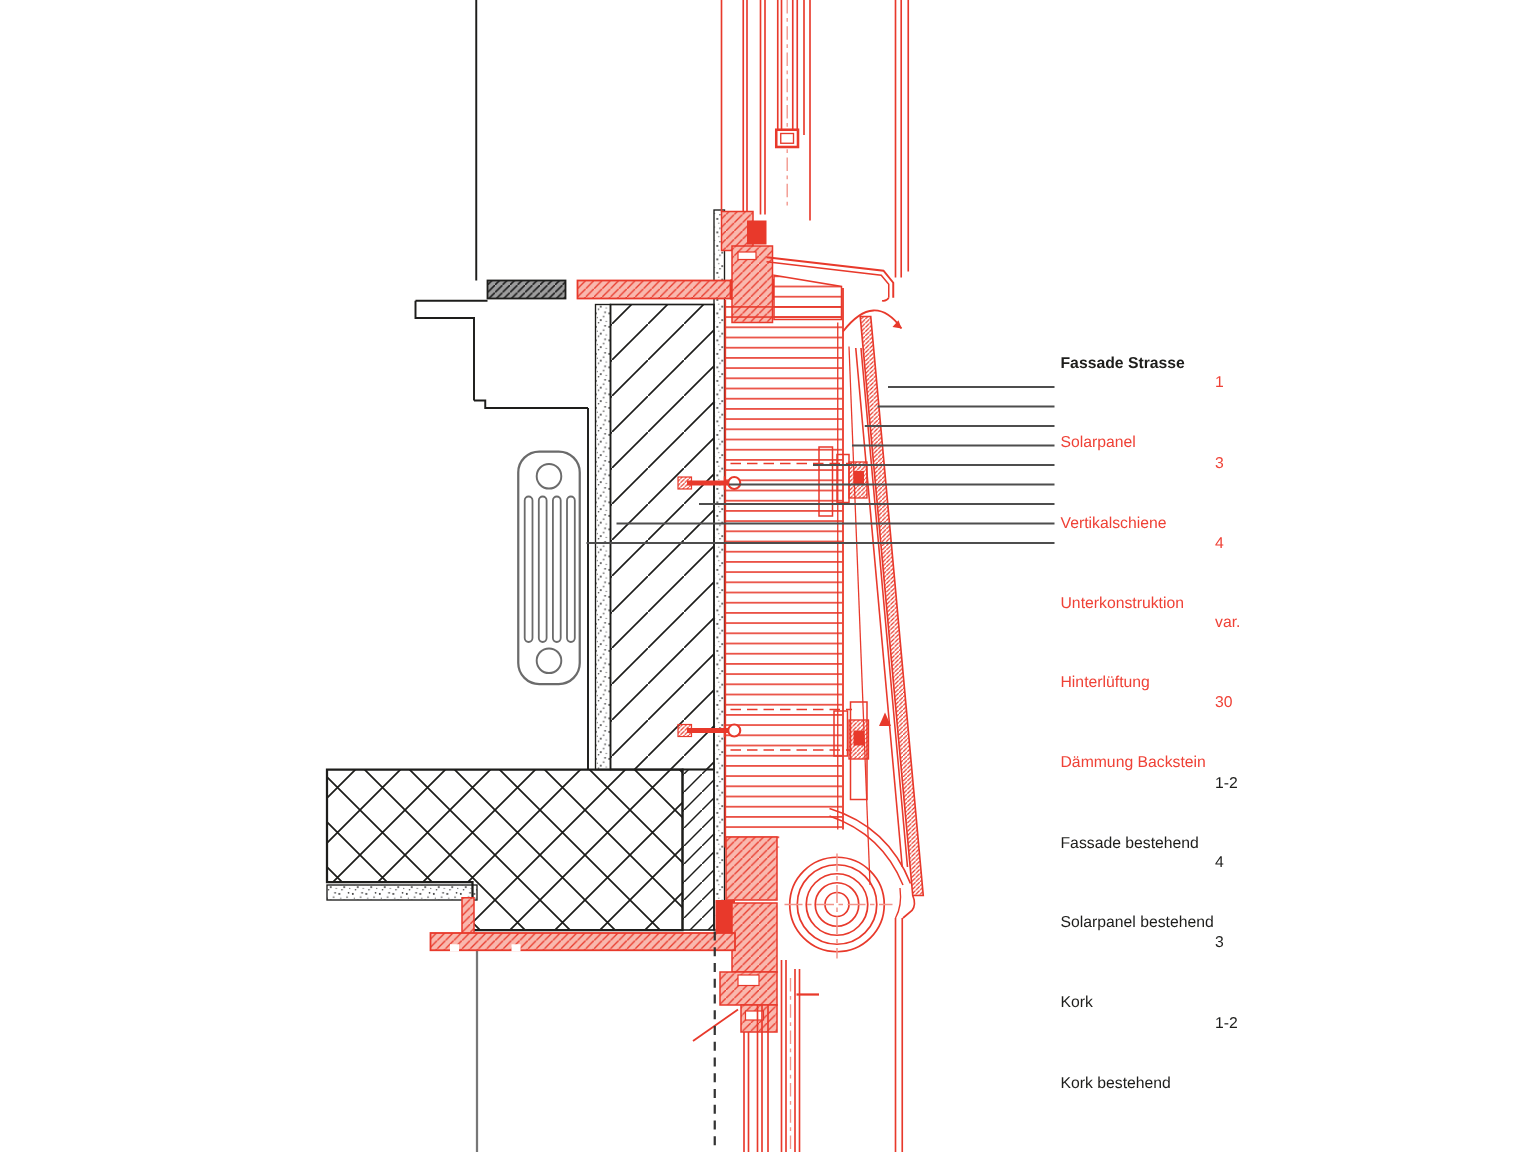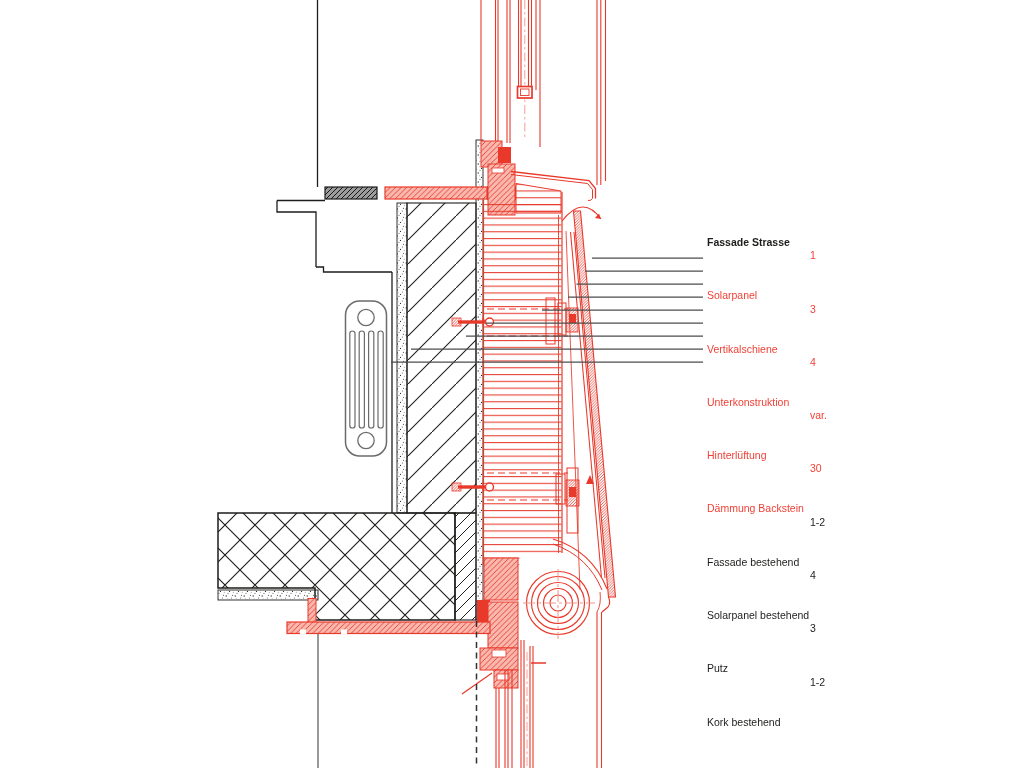--- a/index.html
+++ b/index.html
@@ -287,21 +287,21 @@
   </div>
   <div class="legend-row">
     <span class="lbl">Fassade bestehend</span>
     <span class="val">1-2</span>
   </div>
   <div class="legend-row">
     <span class="lbl">Solarpanel bestehend</span>
     <span class="val">4</span>
   </div>
   <div class="legend-row">
-    <span class="lbl">Putz</span>
+    <span class="lbl">Kork</span>
     <span class="val">3</span>
   </div>
   <div class="legend-row">
     <span class="lbl">Kork bestehend</span>
     <span class="val">1-2</span>
   </div>
 </div>
 
 </div>
 

